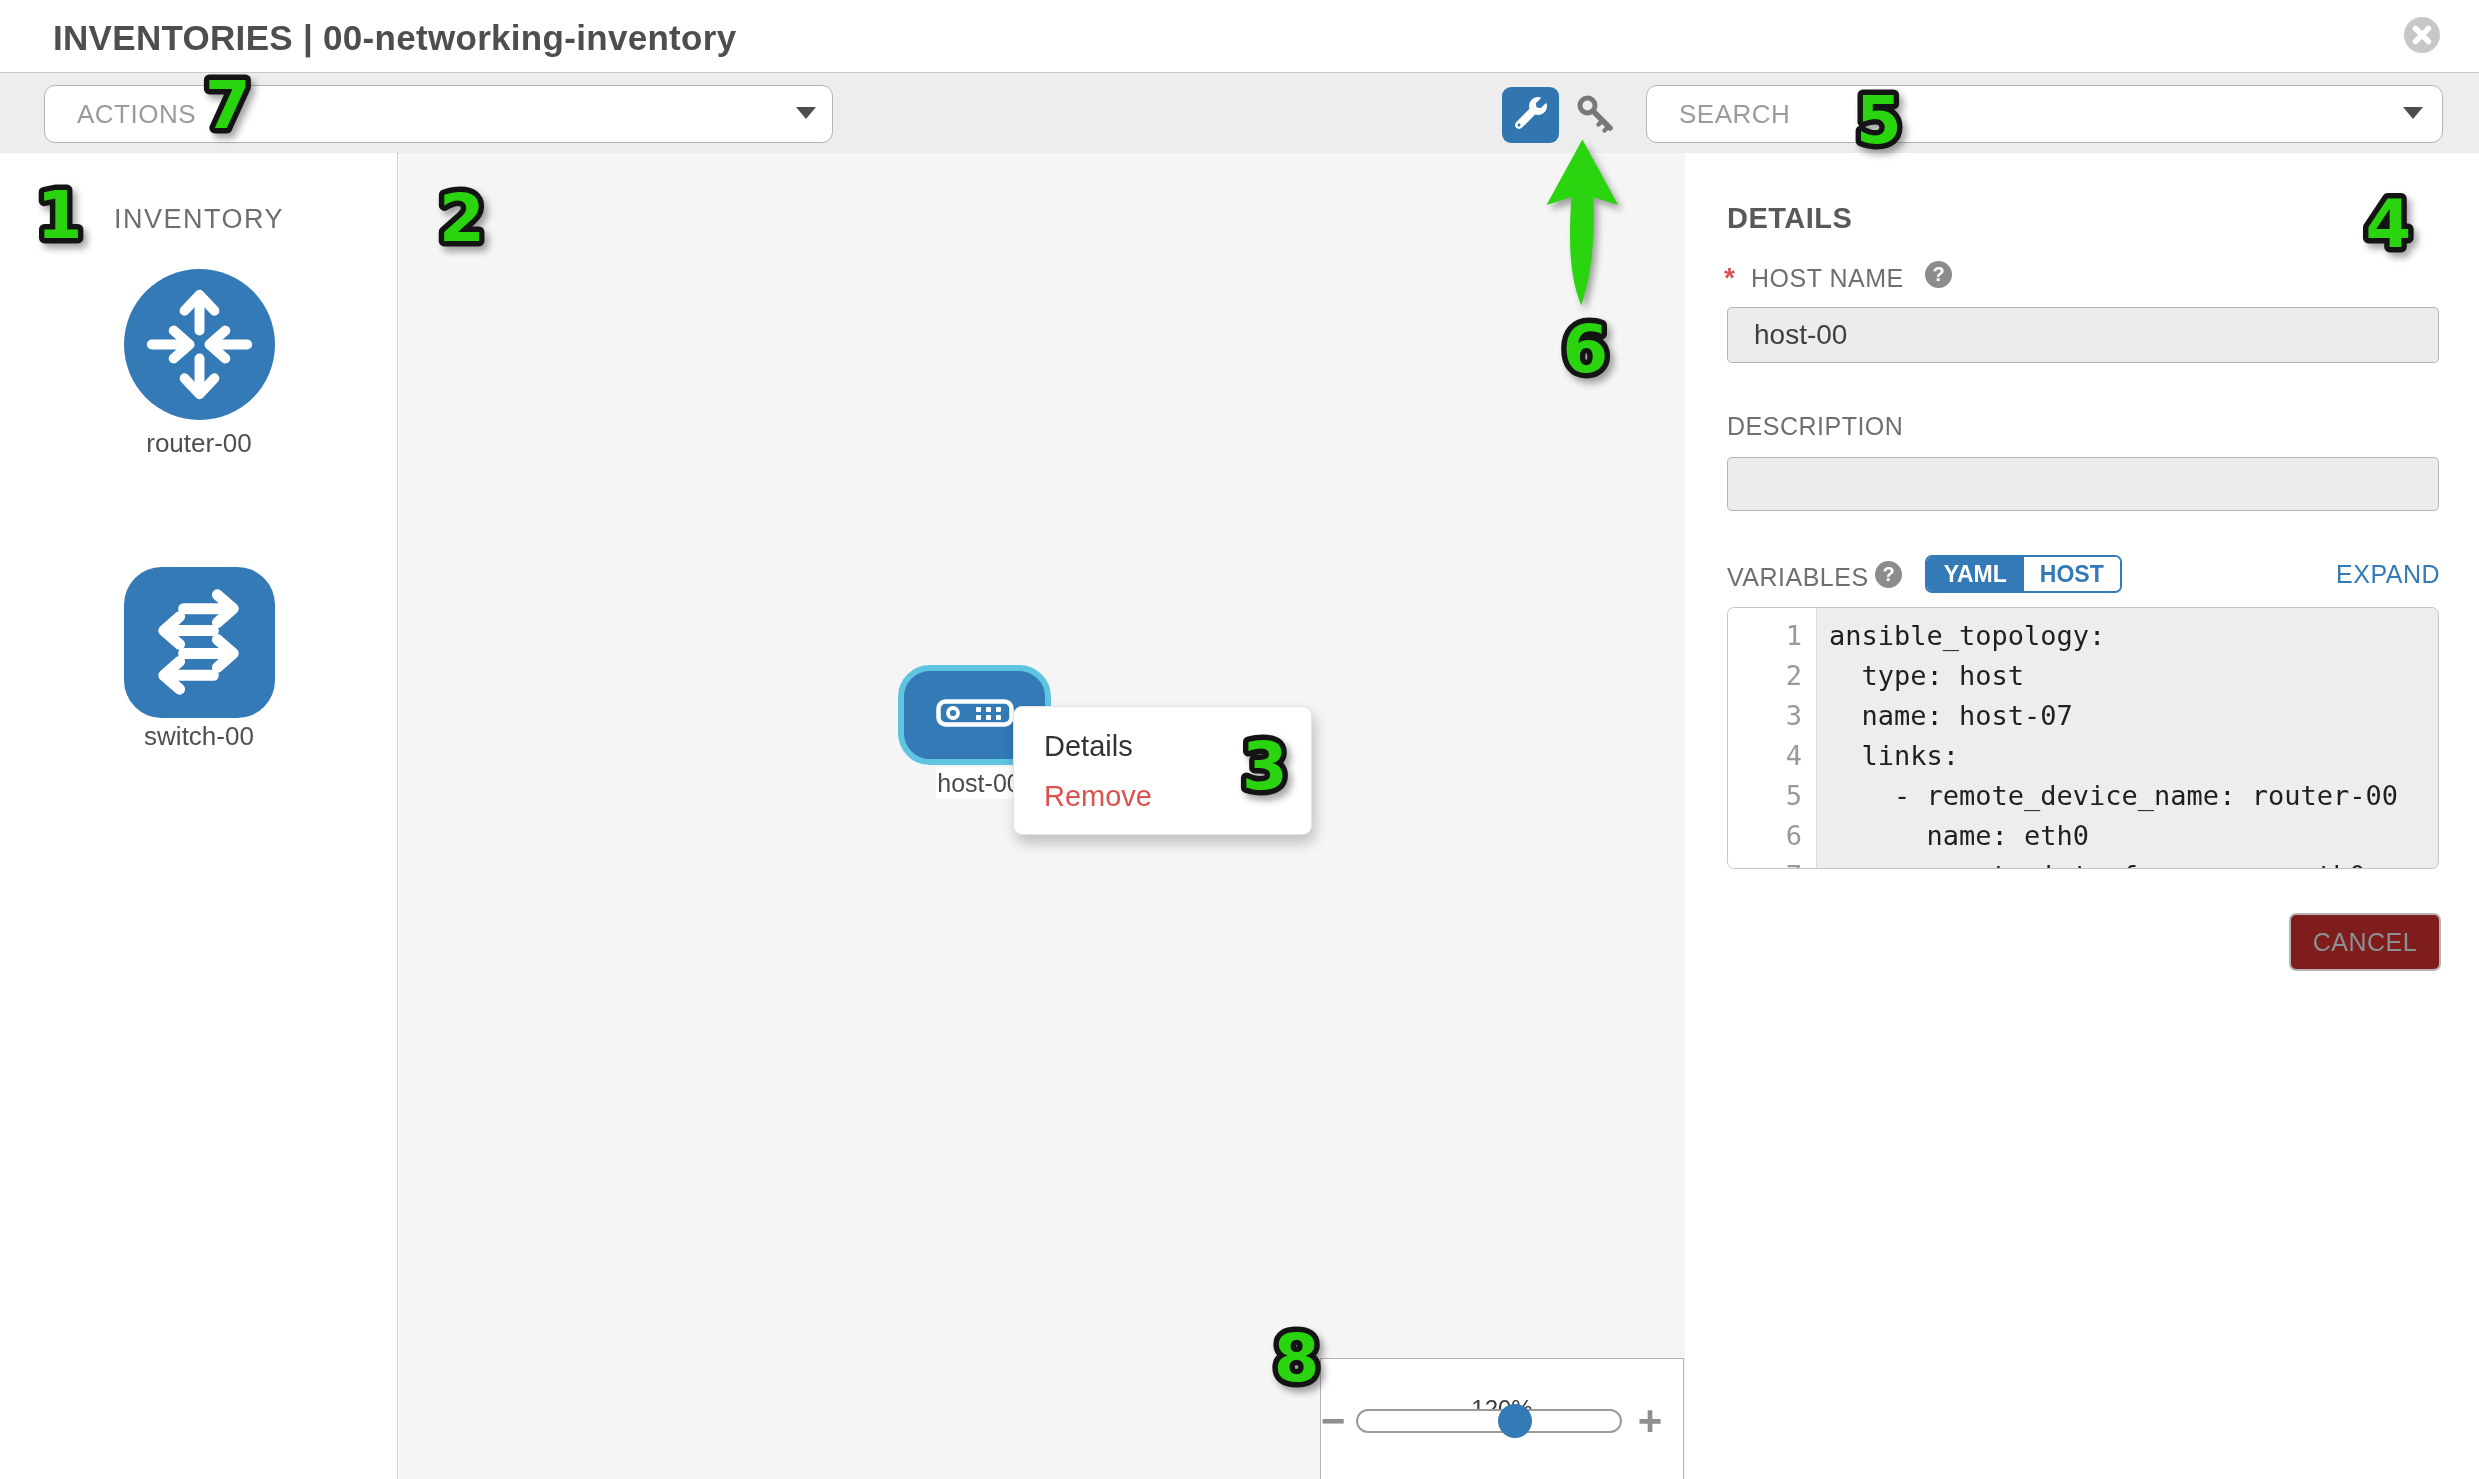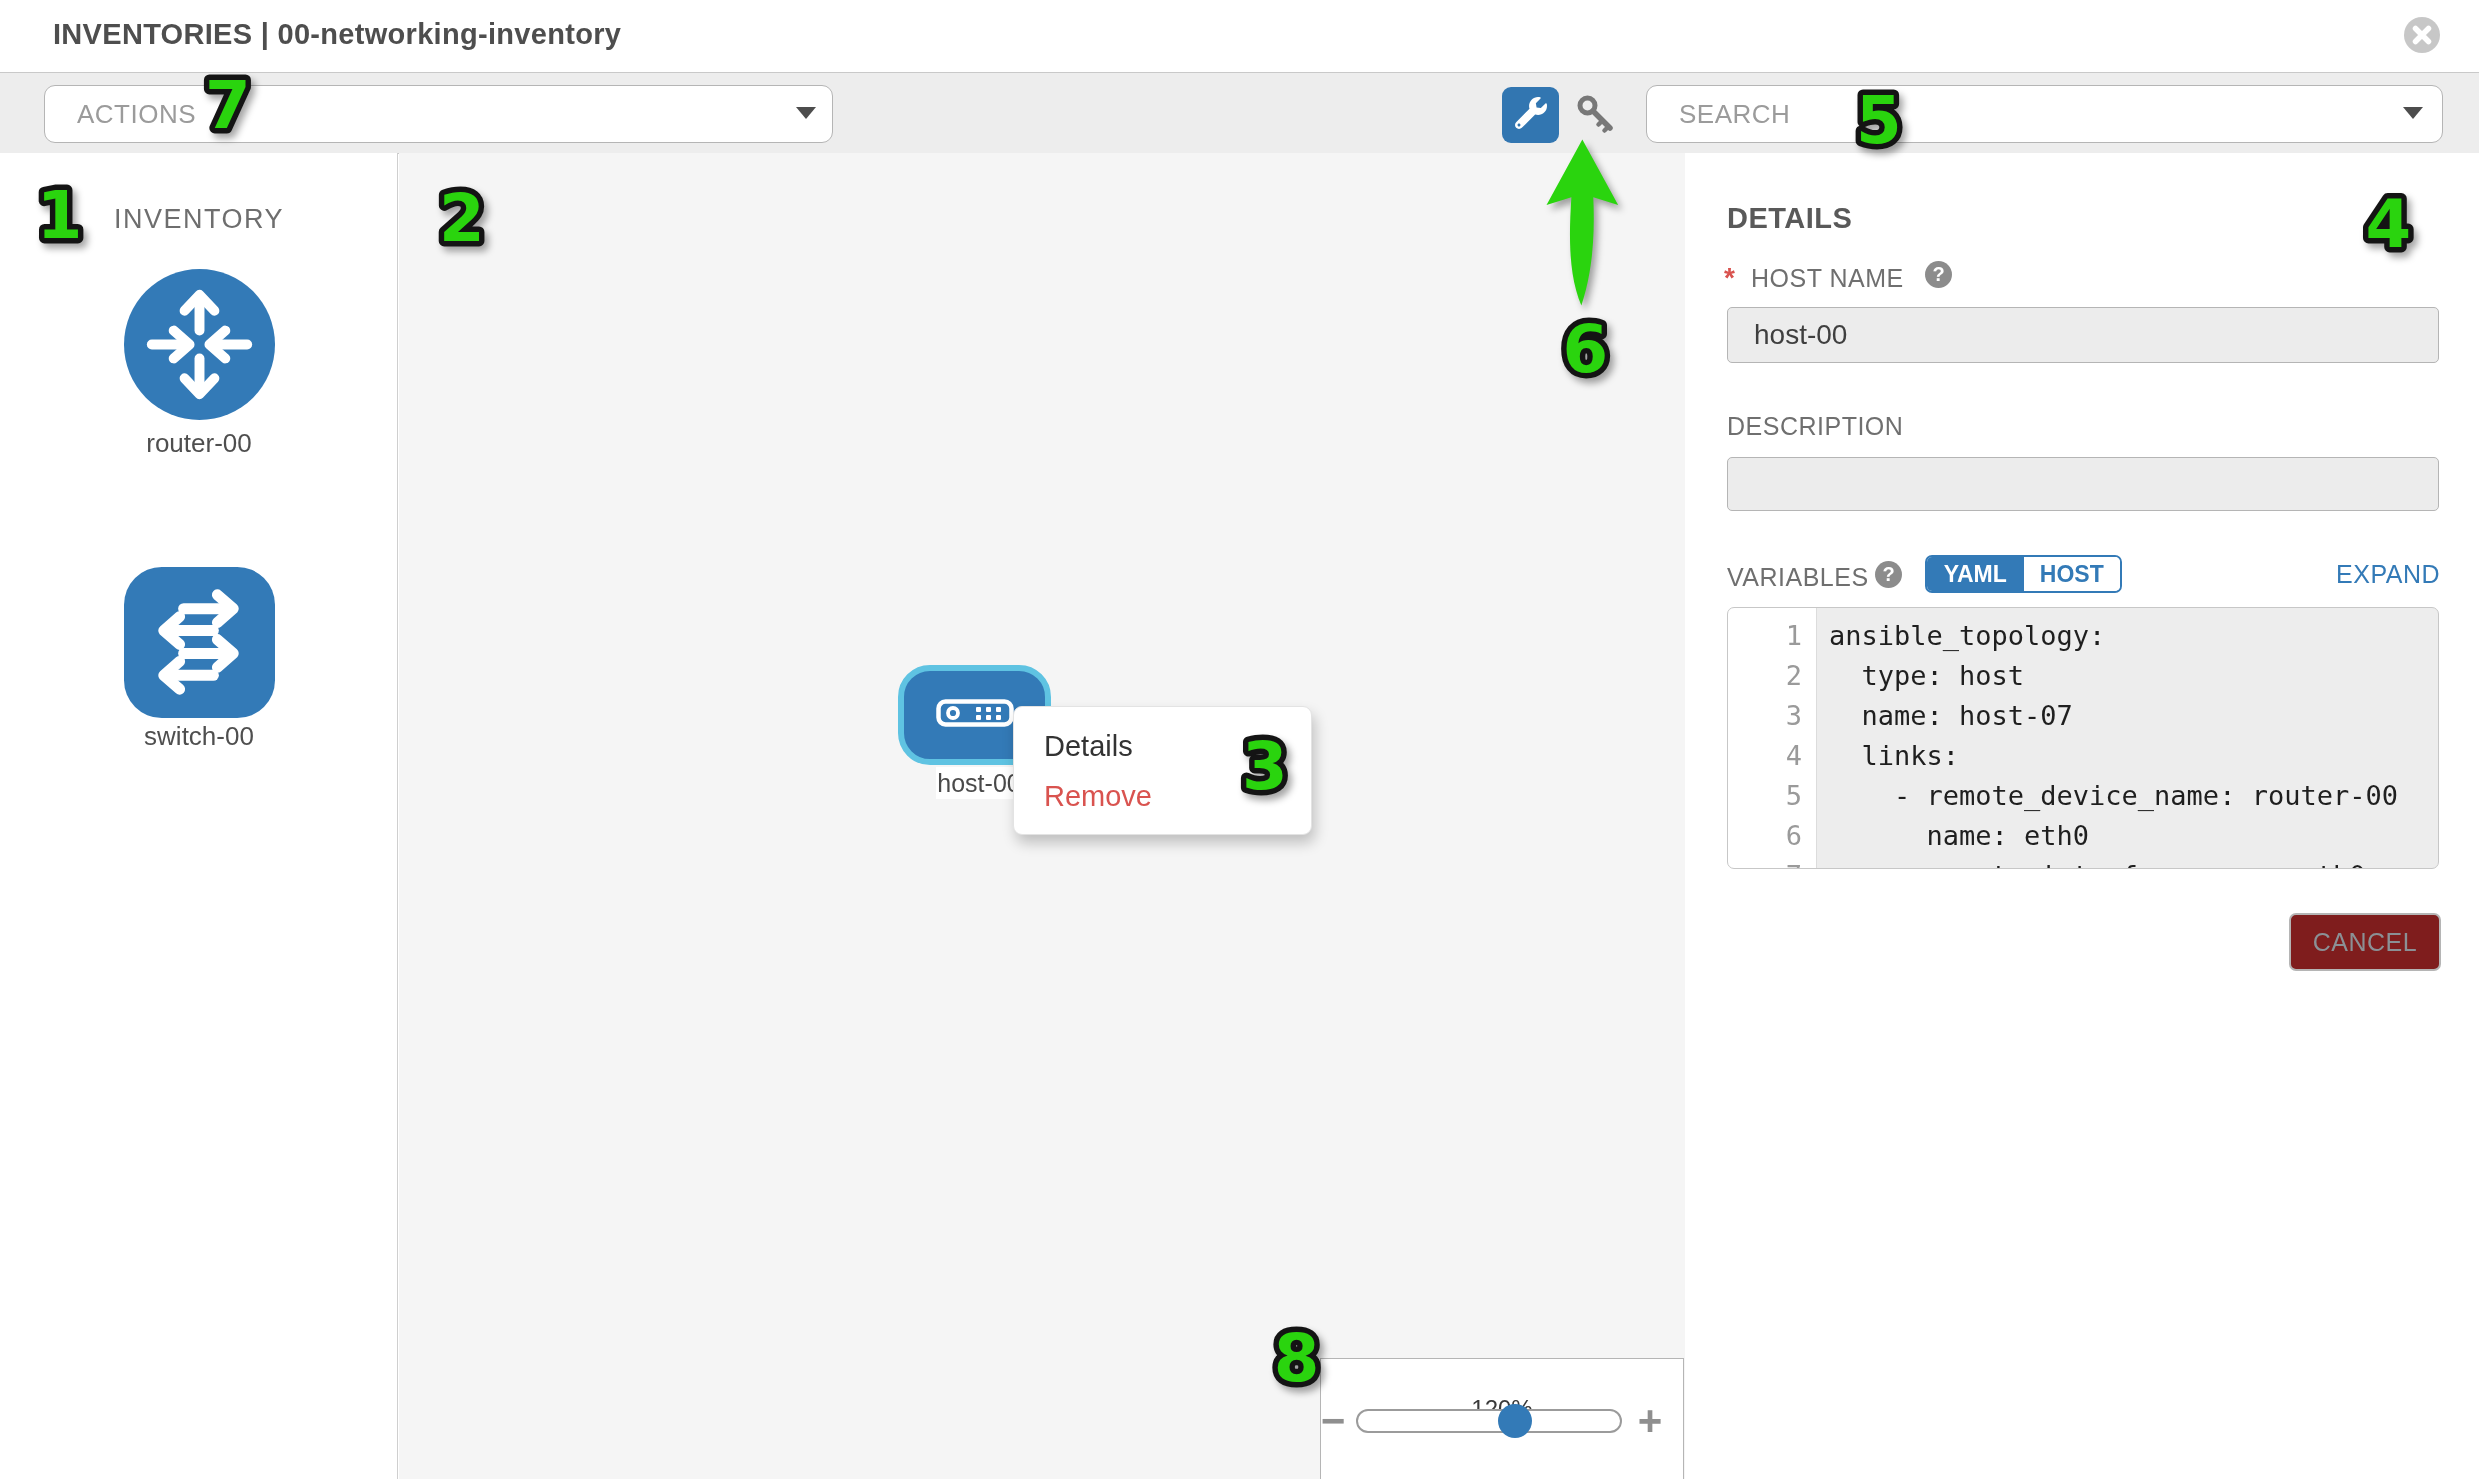--- a/index.html
+++ b/index.html
@@ -1,21 +1,21 @@
 <!DOCTYPE html>
 <html><head>
 <meta charset="utf-8">
 <style>
   html,body{margin:0;padding:0;background:#fff;}
   .page{position:relative;width:2480px;height:1480px;background:#fff;overflow:hidden;
         font-family:"Liberation Sans",sans-serif;}
   .abs{position:absolute;}
 
   
-  .hdr-title{left:53px;top:18px;font-size:29px;font-weight:bold;color:#4e4e4e;letter-spacing:0.3px;}
+  .hdr-title{left:53px;top:18px;font-size:35px;font-weight:bold;color:#4e4e4e;letter-spacing:0.3px;}
   .close-btn{left:2404px;top:17px;width:36px;height:36px;cursor:pointer;}
 
   
   .toolbar{left:0;top:72px;width:2480px;height:82px;background:#ededed;
            border-top:1px solid #c9c9c9;border-bottom:1px solid #c9c9c9;box-sizing:border-box;}
   .combo{background:#fff;border:1px solid #b5b5b5;border-radius:11px;box-sizing:border-box;
          display:flex;align-items:center;}
   .combo-actions{left:44px;top:85px;width:789px;height:58px;}
   .combo-search{left:1646px;top:85px;width:797px;height:58px;}
   .combo-label{font-size:26px;color:#9b9b9b;padding-left:32px;letter-spacing:0.5px;}

